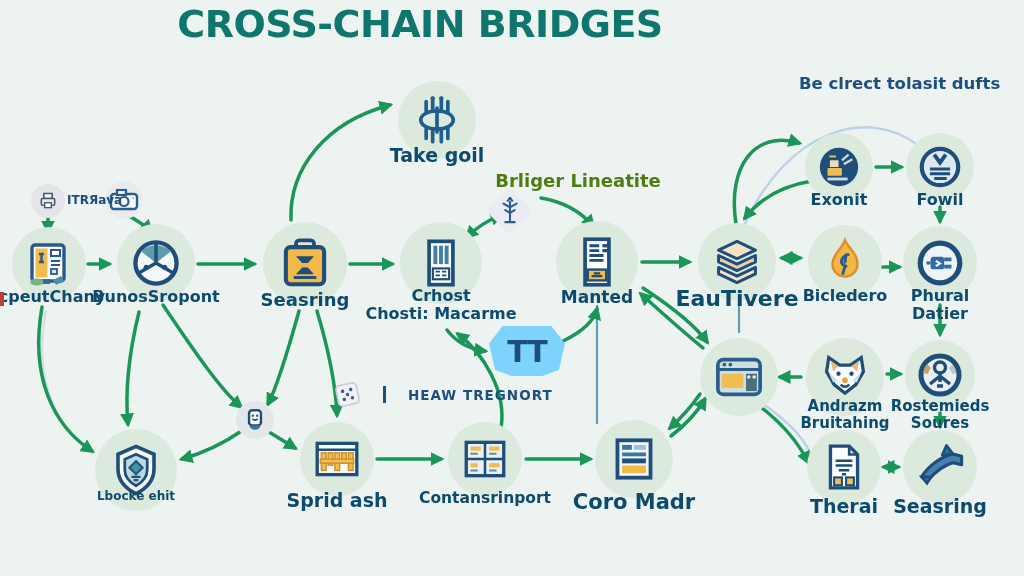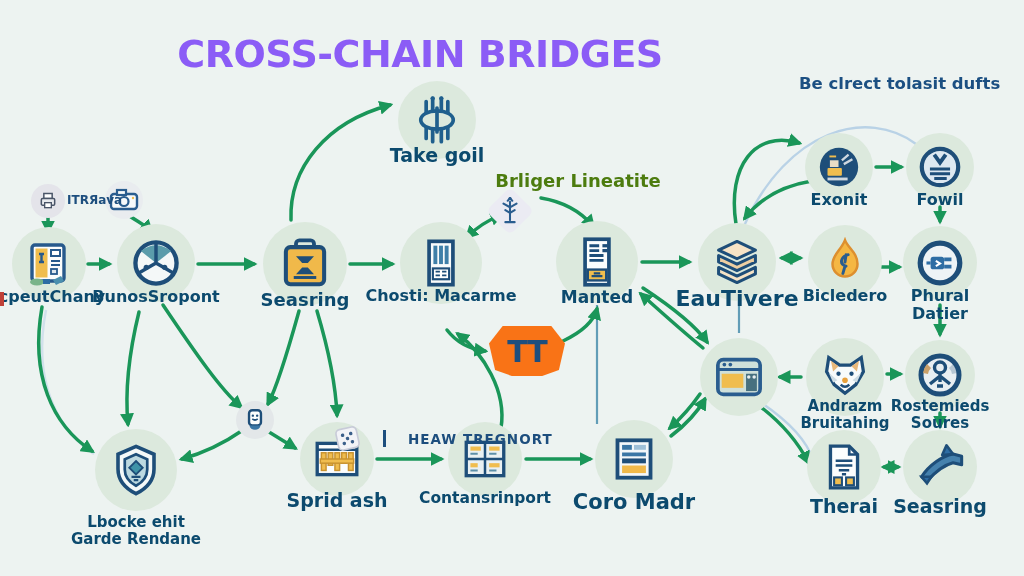--- a/index.html
+++ b/index.html
@@ -1,34 +1,34 @@
 <!DOCTYPE html>
 <html><head>
 <meta charset="utf-8">
 <style>
   html,body{margin:0;padding:0;}
   .stage{position:relative;width:1024px;height:576px;background:#edf3f1;overflow:hidden;
          font-family:"DejaVu Sans","Liberation Sans",sans-serif;}
-  .title{position:absolute;left:160px;top:32px;width:520px;text-align:center;
-         font-size:38px;font-weight:800;letter-spacing:-0.5px;color:#8b5cf6;z-index:3;}
+  .title{position:absolute;left:160px;top:2px;width:520px;text-align:center;
+         font-size:38px;font-weight:800;letter-spacing:-0.5px;color:#0f766e;z-index:3;}
   .caption{position:absolute;left:799px;top:72px;font-size:16.5px;line-height:23px;
          font-weight:700;color:#1b4f82;z-index:3;}
   .edges{position:absolute;left:0;top:0;z-index:1;}
   .node{position:absolute;z-index:2;width:0;height:0;}
   .disc{position:absolute;left:0;top:0;transform:translate(-50%,-50%);border-radius:50%;
         background:#dce9dd;display:flex;align-items:center;justify-content:center;}
   .lbl{position:absolute;left:0;transform:translateX(-50%);color:#0c4a6e;font-weight:700;
        text-align:center;white-space:nowrap;line-height:1.12;}
   .ann-bridger{position:absolute;left:578px;top:170px;transform:translateX(-50%);
        font-size:18px;font-weight:700;color:#4d7c0f;z-index:3;white-space:nowrap;}
-  .heaw{position:absolute;left:334px;top:381px;z-index:3;display:flex;align-items:center;gap:22px;margin-top:44px;}
+  .heaw{position:absolute;left:334px;top:381px;z-index:3;display:flex;align-items:center;gap:22px;}
   .heaw-bar{width:3px;height:17px;background:#1d4e7e;}
   .heaw-text{font-size:13.5px;font-weight:700;letter-spacing:1px;color:#1d4e7e;white-space:nowrap;}
   .tt-badge{position:absolute;left:527px;top:351px;transform:translate(-50%,-50%);
-       width:76px;height:50px;background:#f97316;z-index:2;
+       width:76px;height:50px;background:#7dd3fc;z-index:2;
        clip-path:polygon(18% 0,82% 0,100% 35%,92% 88%,70% 100%,30% 100%,8% 88%,0 35%);
        display:flex;align-items:center;justify-content:center;}
   .tt-badge span{font-size:30px;font-weight:800;color:#1d4e7e;letter-spacing:-1px;}
   .mini-disc{position:absolute;border-radius:50%;background:#e4e4ea;display:flex;
        align-items:center;justify-content:center;z-index:2;transform:translate(-50%,-50%);}
   .itryava-text{position:absolute;left:67px;top:193px;font-size:12px;font-weight:700;
        color:#1d4e7e;z-index:3;white-space:nowrap;}
   .diamond{position:absolute;left:510px;top:211px;width:34px;height:34px;background:#ebebf3;
        transform:translate(-50%,-50%) rotate(45deg);border-radius:6px;z-index:2;}
   .antenna-svg{position:absolute;left:510px;top:211px;transform:translate(-50%,-50%);z-index:2;}
@@ -224,20 +224,21 @@
       <svg viewBox="0 0 48 48" width="52" height="52">
         <rect x="13" y="4" width="22" height="40" fill="#f8fbfb" stroke="#1e4e79" stroke-width="3.4"></rect>
         <rect x="17" y="8" width="3.6" height="17" fill="#3f7fa8"></rect>
         <rect x="22.2" y="8" width="3.6" height="17" fill="#3f7fa8"></rect>
         <rect x="27.4" y="8" width="3.6" height="17" fill="#3f7fa8"></rect>
         <rect x="16.5" y="29" width="15" height="10" fill="#fff" stroke="#1e4e79" stroke-width="2"></rect>
         <path d="M19,32 h4 M25,32 h4 M19,35.5 h4 M25,35.5 h4" stroke="#1e4e79" stroke-width="1.6"></path>
       </svg>
     </div>
     <div class="lbl" style="top:24px;font-size:16px">
+      <div>Crhost</div>
       <div>Chosti: Macarme</div>
     </div>
   </div>
 
   <div class="node" style="left:597px;top:262px">
     <div class="disc" style="width:82px;height:82px">
       <svg viewBox="0 0 48 48" width="52" height="52">
         <rect x="13" y="3" width="22" height="42" fill="#fbfdfd" stroke="#1e4e79" stroke-width="3.4"></rect>
         <path d="M17,9 h9 M17,13.5 h9 M17,18 h13 M17,22.5 h13" stroke="#1e4e79" stroke-width="2.6"></path>
         <rect x="29" y="7.5" width="5" height="3" fill="#1e4e79"></rect>
@@ -458,23 +459,22 @@
 
   <div class="node" style="left:136px;top:470px">
     <div class="disc" style="width:82px;height:82px">
       <svg viewBox="0 0 48 48" width="54" height="54">
         <path d="M24,3 L40,10 V23 C40,33 33,40.5 24,45 C15,40.5 8,33 8,23 V10 Z" fill="#f4f8f8" stroke="#1e4e79" stroke-width="3.2"></path>
         <path d="M24,10 L34,14.5 V23.5 C34,30 29.5,35 24,38 C18.5,35 14,30 14,23.5 V14.5 Z" fill="#bdd9e0" stroke="#1e4e79" stroke-width="2.4"></path>
         <path d="M24,16 L30,22 24,28 18,22 Z" fill="#3f93a8" stroke="#1e4e79" stroke-width="1.6"></path>
         <path d="M20,30 h8 M22,33 h4" stroke="#1e4e79" stroke-width="2"></path>
       </svg>
     </div>
-    <div class="lbl" style="top:44px;font-size:15px">
+    <div class="lbl" style="top:20px;font-size:12px">
       <div>Lbocke ehit</div>
-      <div>Garde Rendane</div>
     </div>
   </div>
 
   <div class="node" style="left:255px;top:420px">
     <div class="disc" style="width:38px;height:38px;background:#e3e7e9">
       <svg viewBox="0 0 24 24" width="26" height="26">
         <rect x="6.5" y="3" width="11" height="14" rx="3" fill="#fbfdfd" stroke="#1e4e79" stroke-width="2.2"></rect>
         <circle cx="10" cy="8" r="1.1" fill="#1e4e79"></circle>
           <circle cx="14" cy="8" r="1.1" fill="#1e4e79"></circle>
         <path d="M9.5,11 q2.5,2 5,0" stroke="#1e4e79" stroke-width="1.6" fill="none"></path>

